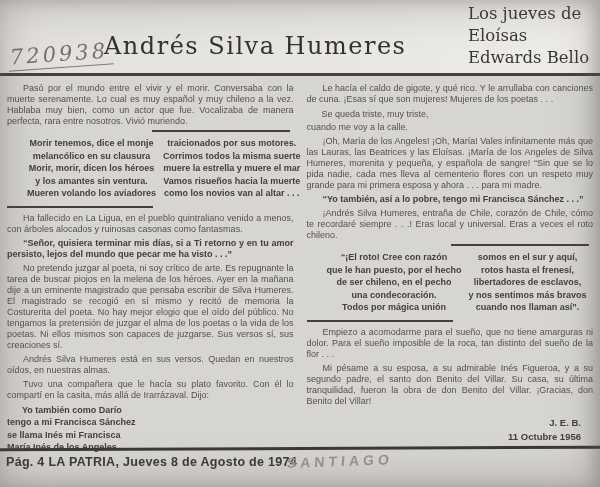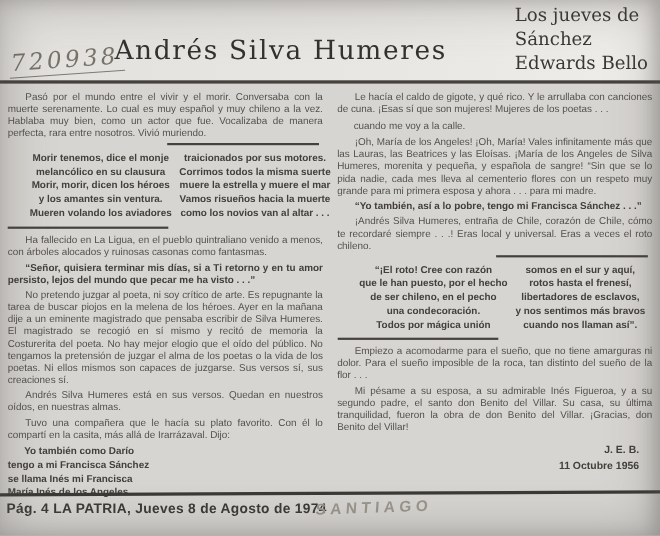--- a/index.html
+++ b/index.html
@@ -60,21 +60,21 @@
 </head>
 <body>
 
 <div class="page">
   <div class="top-band"></div>
 
   <div class="handwritten-number">720938</div>
   <h1 class="title">Andrés Silva Humeres</h1>
   <div class="byline">
     <div>Los jueves de</div>
-    <div>Sánchez</div>
+    <div>Eloísas</div>
     <div>Edwards Bello</div>
   </div>
   <div class="header-rule"></div>
 
   <div class="body">
 
     <div class="col">
       <p class="para">Pasó por el mundo entre el vivir y el morir. Conversaba con la muerte serenamente. Lo cual es muy español y muy chileno a la vez. Hablaba muy bien, como un actor que fue. Vocalizaba de manera perfecta, rara entre nosotros. Vivió muriendo.</p>
 
       <div class="quote">
@@ -109,20 +109,21 @@
         <div class="verse-line">tengo a mi Francisca Sánchez</div>
         <div class="verse-line">se llama Inés mi Francisca</div>
         <div class="verse-line">María Inés de los Angeles.</div>
       </div>
     </div>
 
     <div class="col">
       <p class="para">Le hacía el caldo de gigote, y qué rico. Y le arrullaba con canciones de cuna. ¡Esas sí que son mujeres! Mujeres de los poetas . . .</p>
 
       <div class="verse plain">
+        <div class="verse-line">Se queda triste, muy triste,</div>
         <div class="verse-line">cuando me voy a la calle.</div>
       </div>
 
       <p class="para">¡Oh, María de los Angeles! ¡Oh, María! Vales infinitamente más que las Lauras, las Beatrices y las Eloísas. ¡María de los Angeles de Silva Humeres, morenita y pequeña, y española de sangre! “Sin que se lo pida nadie, cada mes lleva al cementerio flores con un respeto muy grande para mi primera esposa y ahora . . . para mi madre.</p>
       <p class="para bold">“Yo también, así a lo pobre, tengo mi Francisca Sánchez . . .”</p>
       <p class="para">¡Andrés Silva Humeres, entraña de Chile, corazón de Chile, cómo te recordaré siempre . . .! Eras local y universal. Eras a veces el roto chileno.</p>
 
       <div class="quote">
         <span class="qrule qrule-top"></span>
         <div class="qcols">

